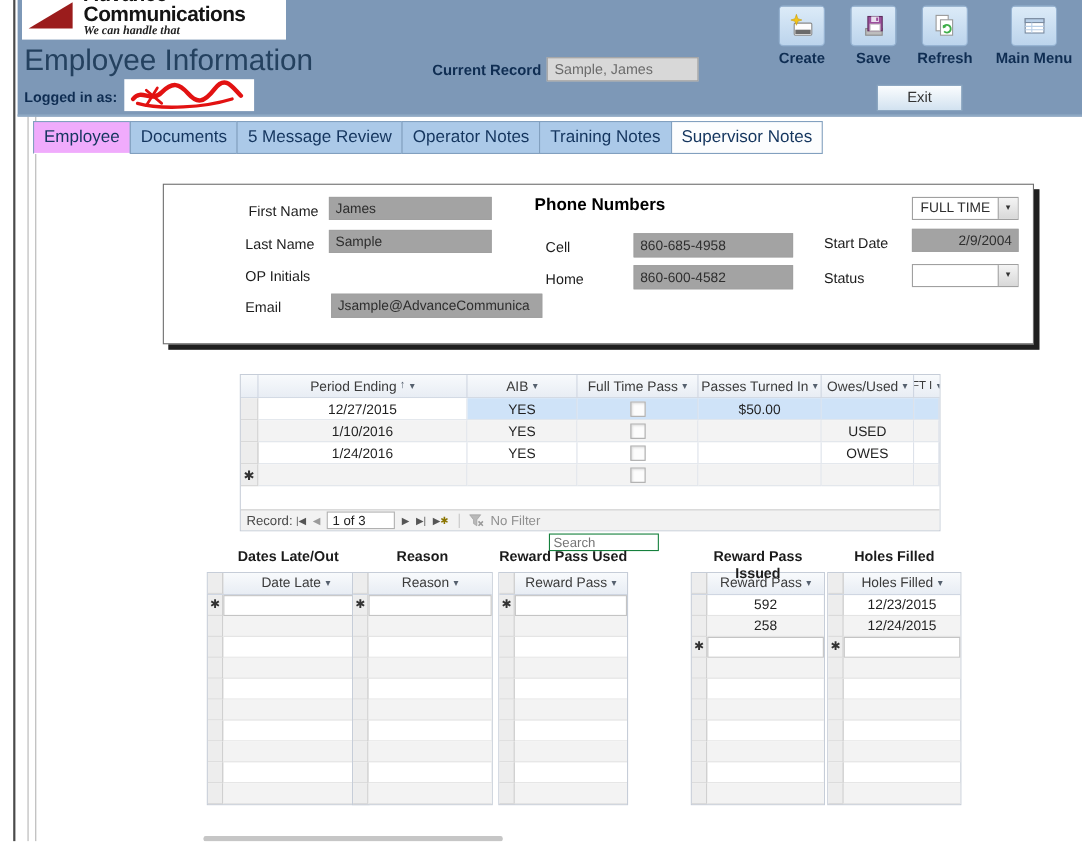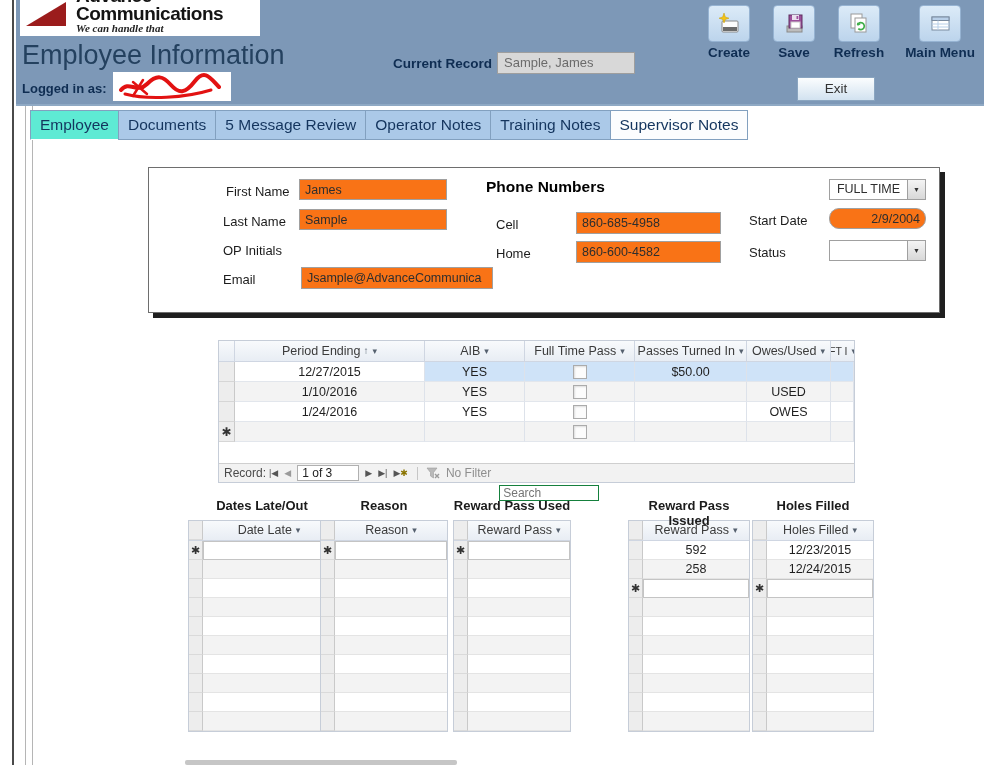--- a/index.html
+++ b/index.html
@@ -32,28 +32,28 @@
             background:linear-gradient(#dcebf8,#bcd4ec);display:flex;align-items:center;justify-content:center;cursor:pointer;}
   .tool-label{margin-top:3px;font-size:13.5px;font-weight:bold;color:#0f2d52;white-space:nowrap;}
   #exit-btn{left:781px;top:77px;width:76px;height:22px;border:1px solid #8aa5c0;
             background:linear-gradient(#fbfdfe,#d2e2f0);color:#333;font-size:13.5px;
             text-align:center;line-height:22px;cursor:pointer;}
 
   
   #tabstrip{left:30px;top:110px;display:flex;}
   .tab{height:28px;line-height:28px;padding:0 9px;font-size:15.5px;color:#14355e;
        background:#abc9e8;border:1px solid #82a0bf;margin-left:-1px;cursor:pointer;white-space:nowrap;}
-  .tab.active{background:#5eead4;border-bottom:1px solid #fff;margin-left:0;}
+  .tab.active{background:#f0abfc;border-bottom:1px solid #fff;margin-left:0;}
   .tab.light{background:#fcfdfe;}
 
   
   #form-panel{left:148px;top:167px;width:790px;height:144px;background:#fff;
               border:1px solid #6e6e6e;box-shadow:5px 5px 0 0 #1f1f1f;}
   .flabel{position:absolute;font-size:13px;color:#1c1c1c;}
-  .tbox{position:absolute;border:1px solid #a0a0a0;background:#f97316;font-family:"Liberation Sans",sans-serif;
+  .tbox{position:absolute;border:1px solid #a0a0a0;background:#a3a3a3;font-family:"Liberation Sans",sans-serif;
         font-size:12.5px;color:#2e2e2e;padding:0 5px;box-sizing:border-box;}
   #phone-heading{position:absolute;left:337px;top:10px;font-size:15.5px;font-weight:bold;color:#000;}
   .combo{position:absolute;border:1px solid #a0a0a0;background:#fff;display:flex;box-sizing:border-box;}
   .combo-val{flex:1;font-size:12.5px;color:#2e2e2e;text-align:center;line-height:19px;}
   .combo-btn{width:17px;background:linear-gradient(#f4f4f4,#d8d8d8);border-left:1px solid #a0a0a0;
              display:flex;align-items:center;justify-content:center;font-size:7px;color:#333;cursor:pointer;}
 
   
   #datasheet{left:218px;top:340px;width:637px;background:#fff;border:1px solid #c6cdd8;box-sizing:border-box;font-size:12.5px;}
   .ds-row{display:flex;height:20px;line-height:20px;}
@@ -207,21 +207,21 @@
     <span class="flabel" style="left:347px;top:49px;">Cell</span>
     <input class="tbox" style="left: 427px; top: 44px; width: 145px; height: 22px;" value="860-685-4958">
     <span class="flabel" style="left:347px;top:78px;">Home</span>
     <input class="tbox" style="left: 427px; top: 73px; width: 145px; height: 22px;" value="860-600-4582">
 
     <div class="combo" style="left:680px;top:11px;width:97px;height:21px;">
       <span class="combo-val">FULL TIME</span>
       <span class="combo-btn">▼</span>
     </div>
     <span class="flabel" style="left:600px;top:45px;">Start Date</span>
-    <input class="tbox" style="left: 680px; top: 40px; width: 97px; height: 21px; text-align: right; border-radius: 10px;" value="2/9/2004">
+    <input class="tbox" style="left: 680px; top: 40px; width: 97px; height: 21px; text-align: right;" value="2/9/2004">
     <span class="flabel" style="left:600px;top:77px;">Status</span>
     <div class="combo" style="left:680px;top:72px;width:97px;height:21px;">
       <span class="combo-val"></span>
       <span class="combo-btn">▼</span>
     </div>
   </div>
 
   <div class="abs" id="datasheet">
     <div class="ds-row ds-head">
       <div class="hcell c0"></div>

